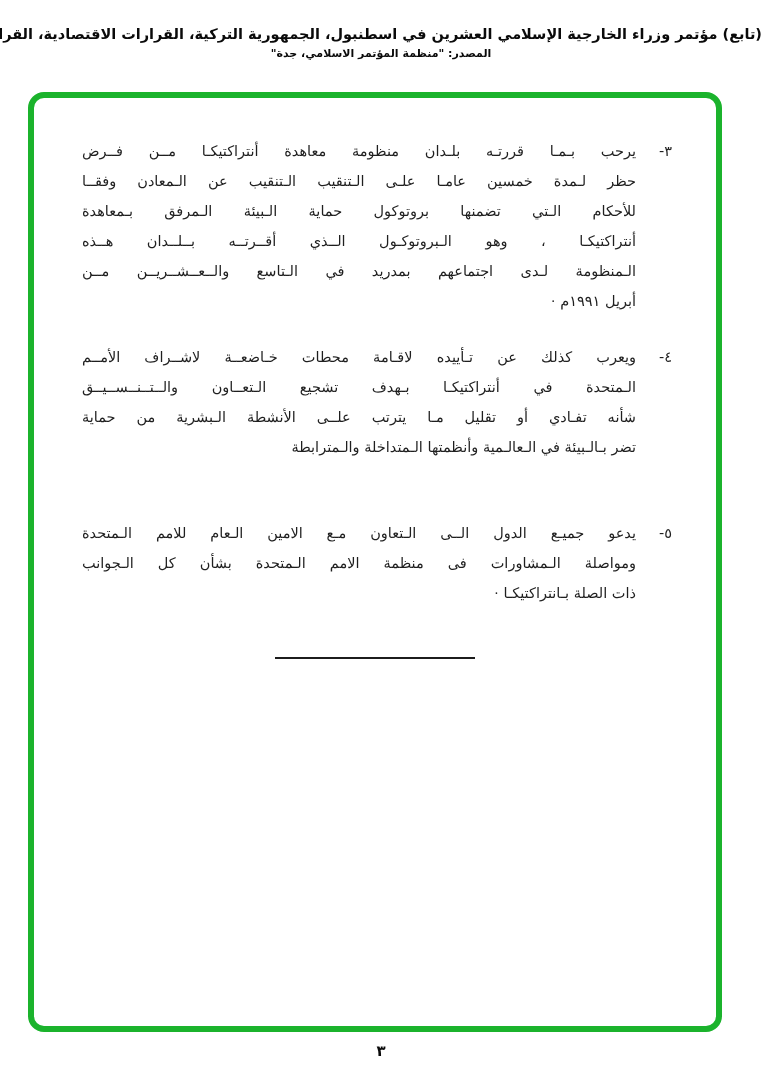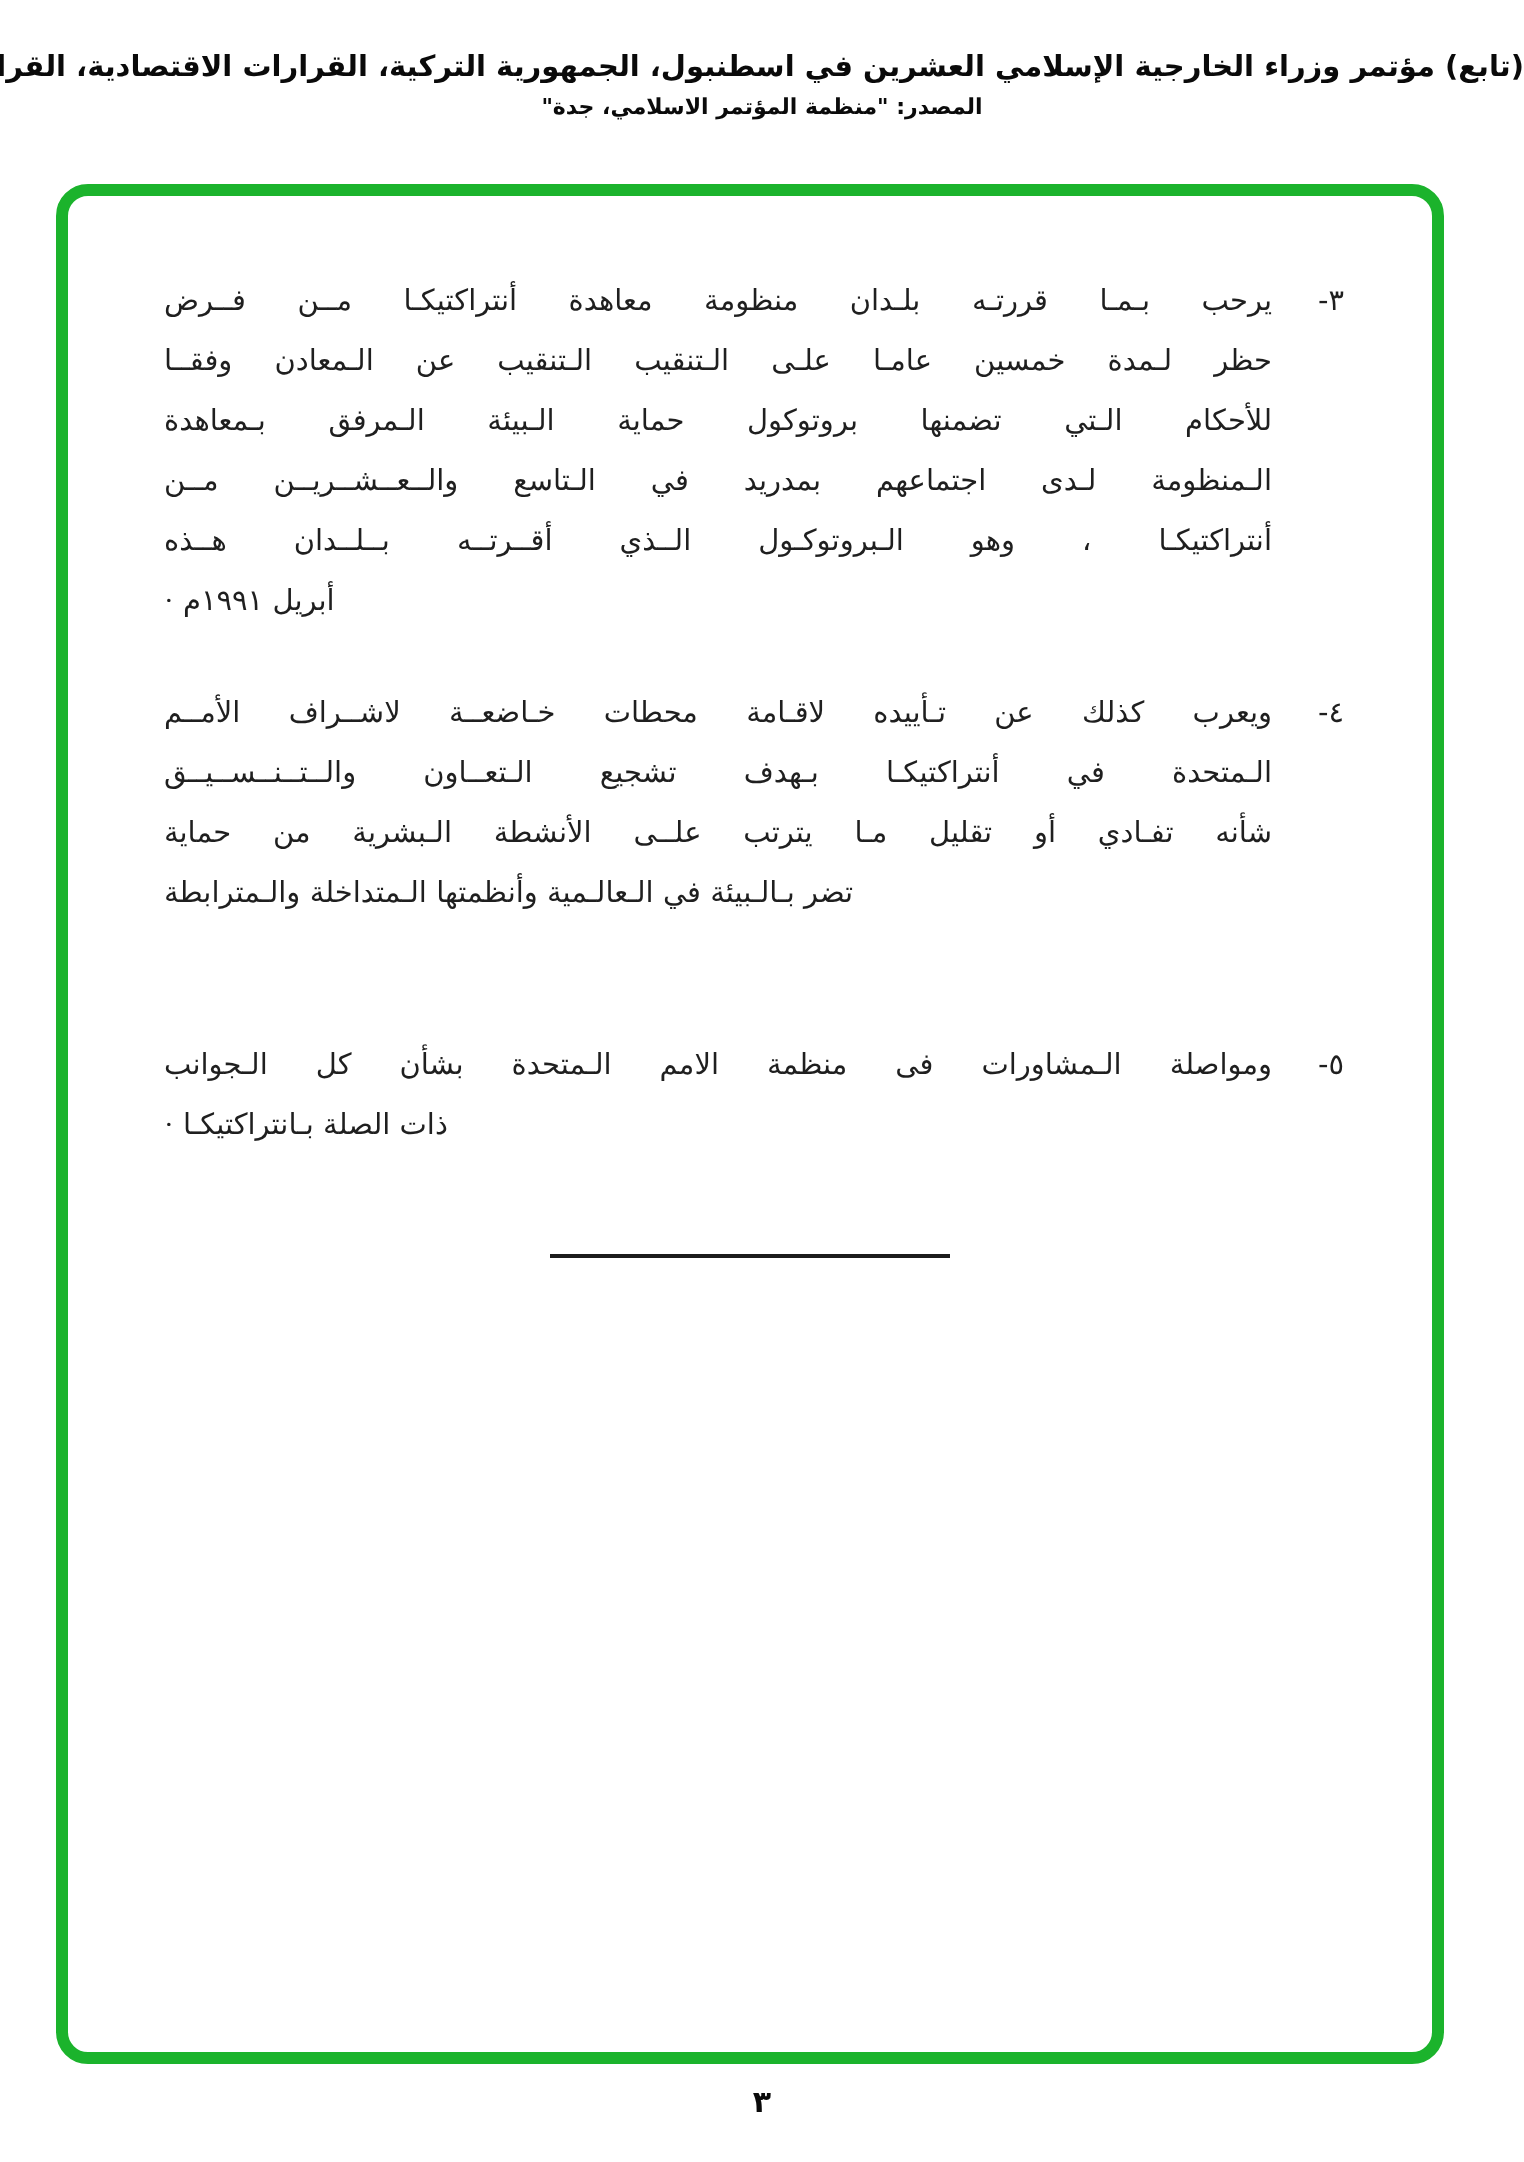--- a/index.html
+++ b/index.html
@@ -83,21 +83,21 @@
     word-spacing: 1px;
     font-family: Liberation Serif, serif;
   }
   .line::after {           
     content: "";
     display: inline-block;
     width: 100%;
     height: 0;
   }
   .line.last {
-    text-align: left;
+    text-align: right;
   }
   .line.last::after { content: none; }
 
   
   .divider {
     width: 200px;
     margin: 49px auto 0;
     border-top: 2px solid #1c1c1c;
   }
 
@@ -125,37 +125,38 @@
 
   <div class="doc-frame" style="border-color: rgb(27, 179, 44);">
     <div class="doc-content" id="doc-body" style="color: rgb(31, 31, 31);">
 
     <div class="item">
           <div class="num">٣-</div>
           <div class="lines">
             <div class="line">يرحب بـمـا قررتـه بلـدان منظومة معاهدة أنتراكتيكـا مــن فــرض</div>
             <div class="line">حظر لـمدة خمسين عامـا علـى الـتنقيب الـتنقيب عن الـمعادن وفقــا</div>
             <div class="line">للأحكام الـتي تضمنها بروتوكول حماية الـبيئة الـمرفق بـمعاهدة</div>
+            <div class="line">أنتراكتيكـا ، وهو الـبروتوكـول الــذي أقــرتــه بــلــدان هــذه</div>
             <div class="line">الـمنظومة لـدى اجتماعهم بمدريد في الـتاسع والــعــشــريــن مــن</div>
-            <div class="line">أنتراكتيكـا ، وهو الـبروتوكـول الــذي أقــرتــه بــلــدان هــذه</div>
             <div class="line last">أبريل ١٩٩١م ·</div>
           </div>
         </div>
         <div class="item">
           <div class="num">٤-</div>
           <div class="lines">
             <div class="line">ويعرب كذلك عن تـأييده لاقـامة محطات خـاضعــة لاشــراف الأمــم</div>
             <div class="line">الـمتحدة في أنتراكتيكـا بـهدف تشجيع الـتعــاون والــتــنــســيــق</div>
             <div class="line">شأنه تفـادي أو تقليل مـا يترتب علــى الأنشطة الـبشرية من حماية</div>
             <div class="line last">تضر بـالـبيئة في الـعالـمية وأنظمتها الـمتداخلة والـمترابطة</div>
           </div>
         </div>
         <div class="item">
           <div class="num">٥-</div>
           <div class="lines">
+            <div class="line">يدعو جميـع الدول الــى الـتعاون مـع الامين الـعام للامم الـمتحدة</div>
             <div class="line">ومواصلة الـمشاورات فى منظمة الامم الـمتحدة بشأن كل الـجوانب</div>
             <div class="line last">ذات الصلة بـانتراكتيكـا ·</div>
           </div>
         </div>
       </div>
     <div class="divider"></div>
   </div>
 
   <div class="page-number">٣</div>
 

